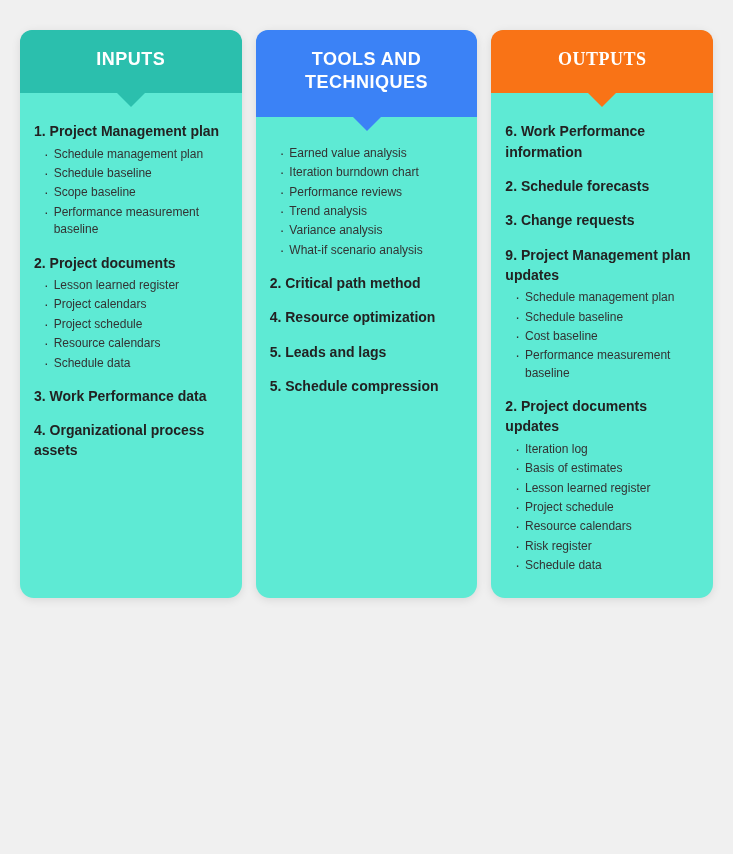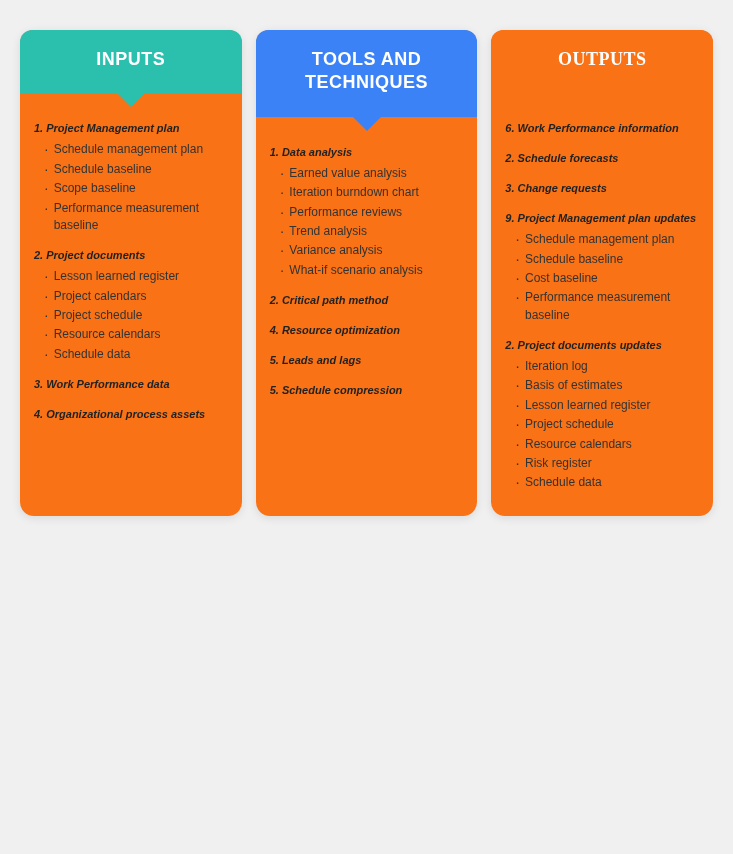--- a/index.html
+++ b/index.html
@@ -21,21 +21,21 @@
       padding: 30px 20px;
     }
     .columns {
       display: flex;
       gap: 14px;
       width: 100%;
     }
     .column {
       flex: 1;
       border-radius: 14px;
-      background: #f97316;
+      background: #5eead4;
       box-shadow: 0 2px 10px rgba(0,0,0,0.1);
       overflow: visible;
       display: flex;
       flex-direction: column;
     }
     .column-header {
       border-radius: 12px 12px 0 0;
       padding: 18px 12px 22px;
       text-align: center;
       position: relative;
@@ -65,24 +65,23 @@
 
     .column-body {
       padding: 28px 14px 20px 14px;
       font-size: 12.5px;
       color: #222;
       line-height: 1.45;
       flex: 1;
     }
     .main-item {
       font-weight: 700;
-      font-size: 11px;
+      font-size: 14px;
       margin-bottom: 4px;
       margin-top: 14px;
-      font-style: italic;
     }
     .main-item:first-child {
       margin-top: 0;
     }
     .sub-items {
       padding-left: 10px;
       margin-bottom: 4px;
     }
     .sub-item {
       display: flex;
@@ -122,21 +121,20 @@
             <div class="sub-item">Resource calendars</div>
             <div class="sub-item">Schedule data</div>
           </div>
           <div class="main-item">3. Work Performance data</div>
           <div class="main-item">4. Organizational process assets</div>
         </div>
       </div>
       <div class="column">
         <div class="column-header tools-header">TOOLS AND TECHNIQUES</div>
         <div class="column-body">
-          <div class="main-item">1. Data analysis</div>
           <div class="sub-items">
             <div class="sub-item">Earned value analysis</div>
             <div class="sub-item">Iteration burndown chart</div>
             <div class="sub-item">Performance reviews</div>
             <div class="sub-item">Trend analysis</div>
             <div class="sub-item">Variance analysis</div>
             <div class="sub-item">What-if scenario analysis</div>
           </div>
           <div class="main-item">2. Critical path method</div>
           <div class="main-item">4. Resource optimization</div>

